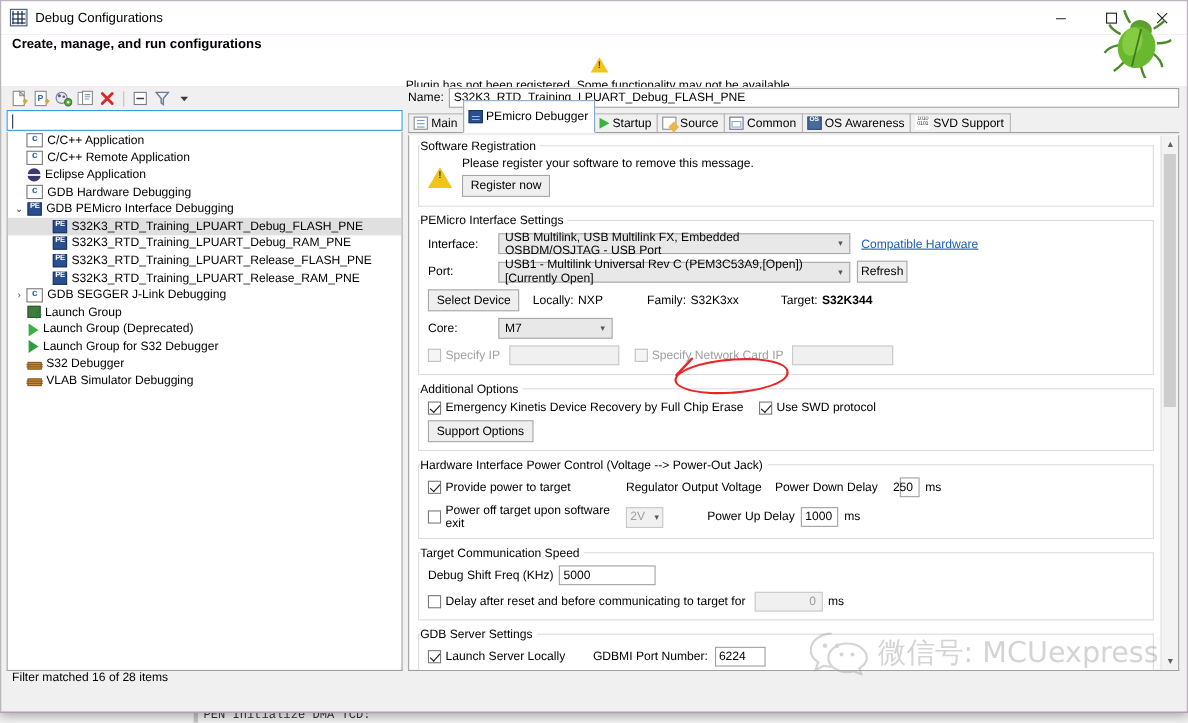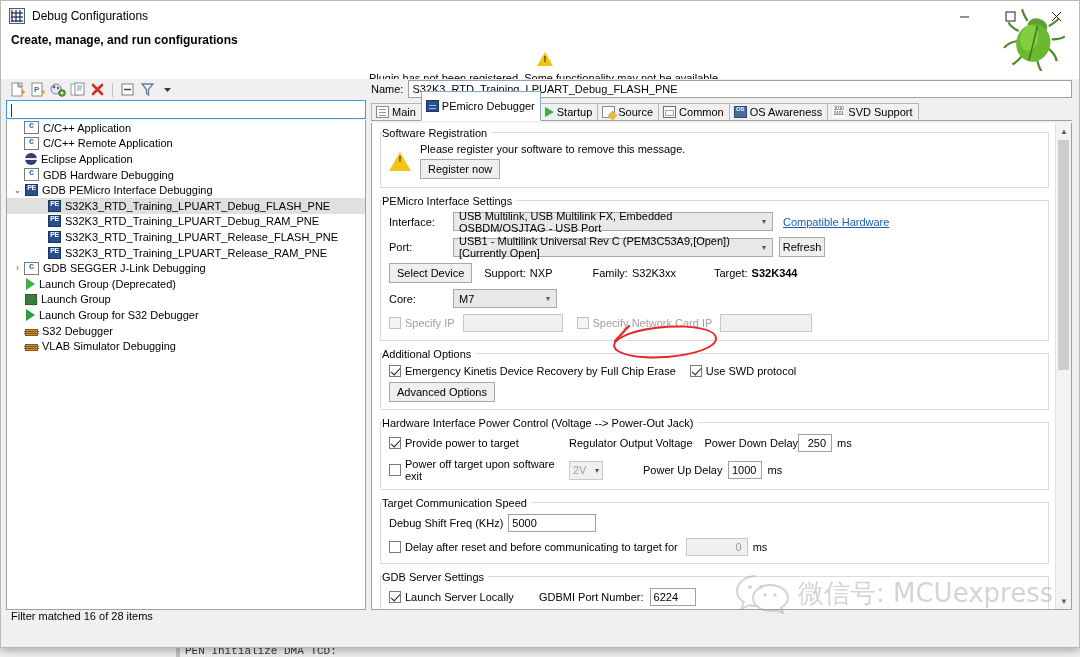--- a/index.html
+++ b/index.html
@@ -531,27 +531,27 @@
             <span class="ticon ic-pe"></span>
             <span class="tlabel">S32K3_RTD_Training_LPUART_Release_RAM_PNE</span>
           </div>
           <div class="tree-row" style="padding-left: 4px;">
             <span class="twisty">›</span>
             <span class="ticon ic-c"></span>
             <span class="tlabel">GDB SEGGER J-Link Debugging</span>
           </div>
           <div class="tree-row" style="padding-left: 4px;">
             <span class="twisty"></span>
+            <span class="ticon ic-lgroup"></span>
+            <span class="tlabel">Launch Group</span>
+          </div>
+          <div class="tree-row" style="padding-left: 4px;">
+            <span class="twisty"></span>
             <span class="ticon ic-play"></span>
             <span class="tlabel">Launch Group (Deprecated)</span>
-          </div>
-          <div class="tree-row" style="padding-left: 4px;">
-            <span class="twisty"></span>
-            <span class="ticon ic-lgroup"></span>
-            <span class="tlabel">Launch Group</span>
           </div>
           <div class="tree-row" style="padding-left: 4px;">
             <span class="twisty"></span>
             <span class="ticon ic-play-s32"></span>
             <span class="tlabel">Launch Group for S32 Debugger</span>
           </div>
           <div class="tree-row" style="padding-left: 4px;">
             <span class="twisty"></span>
             <span class="ticon ic-chip"></span>
             <span class="tlabel">S32 Debugger</span>
@@ -635,21 +635,21 @@
               <div class="row">
                 <span class="lbl" style="width:64px;">Port:</span>
                 <div class="combo" style="width:320px;">
                   <span>USB1 - Multilink Universal Rev C (PEM3C53A9,[Open]) [Currently Open]</span>
                   <span class="arrow">▾</span>
                 </div>
                 <div class="btn" style="margin-left:6px;width:46px;">Refresh</div>
               </div>
               <div class="row" style="margin-top:2px;">
                 <div class="btn">Select Device</div>
-                <span class="lbl" style="margin-left:12px;">Support:</span>
+                <span class="lbl" style="margin-left:12px;">Locally:</span>
                 <span class="lbl" style="margin-left:4px;">NXP</span>
                 <span class="lbl" style="margin-left:40px;">Family:</span>
                 <span class="lbl" style="margin-left:4px;">S32K3xx</span>
                 <span class="lbl" style="margin-left:38px;">Target:</span>
                 <span class="lbl" style="margin-left:4px;font-weight:bold;">S32K344</span>
               </div>
               <div class="row" style="margin-top:4px;">
                 <span class="lbl" style="width:64px;">Core:</span>
                 <div class="combo" style="width:104px;">
                   <span>M7</span>
@@ -678,36 +678,36 @@
                 <div class="cbrow">
                   <span class="cb checked"></span>
                   <span class="lbl">Emergency Kinetis Device Recovery by Full Chip Erase</span>
                 </div>
                 <div class="cbrow" style="margin-left:14px;">
                   <span class="cb checked"></span>
                   <span class="lbl">Use SWD protocol</span>
                 </div>
               </div>
               <div class="row" style="margin-bottom:0;">
-                <div class="btn">Advanced Options</div>
+                <div class="btn">Support Options</div>
               </div>
             </div>
           </div>
 
           <div class="group">
             <div class="group-title">Hardware Interface Power Control (Voltage --&gt; Power-Out Jack)</div>
             <div class="group-box">
               <div class="row" style="margin-bottom:6px;">
                 <div class="cbrow" style="width:180px;">
                   <span class="cb checked"></span>
                   <span class="lbl">Provide power to target</span>
                 </div>
                 <span class="lbl">Regulator Output Voltage</span>
                 <span class="lbl" style="margin-left:12px;">Power Down Delay</span>
-                <div class="txt ralign" style="width:34px;margin-left:0;">250</div>
+                <div class="txt ralign" style="width:18px;margin-left:20px;">250</div>
                 <span class="lbl" style="margin-left:5px;">ms</span>
               </div>
               <div class="row" style="margin-bottom:0;">
                 <div class="cbrow" style="width:180px;">
                   <span class="cb"></span>
                   <span class="lbl">Power off target upon software exit</span>
                 </div>
                 <div class="combo" style="width:34px;background:#f0f0f0;border-color:#c8c8c8;color:#a0a0a0;padding-left:3px;">
                   <span>2V</span>
                   <span class="arrow" style="padding-left:2px;padding-right:1px;">▾</span>

